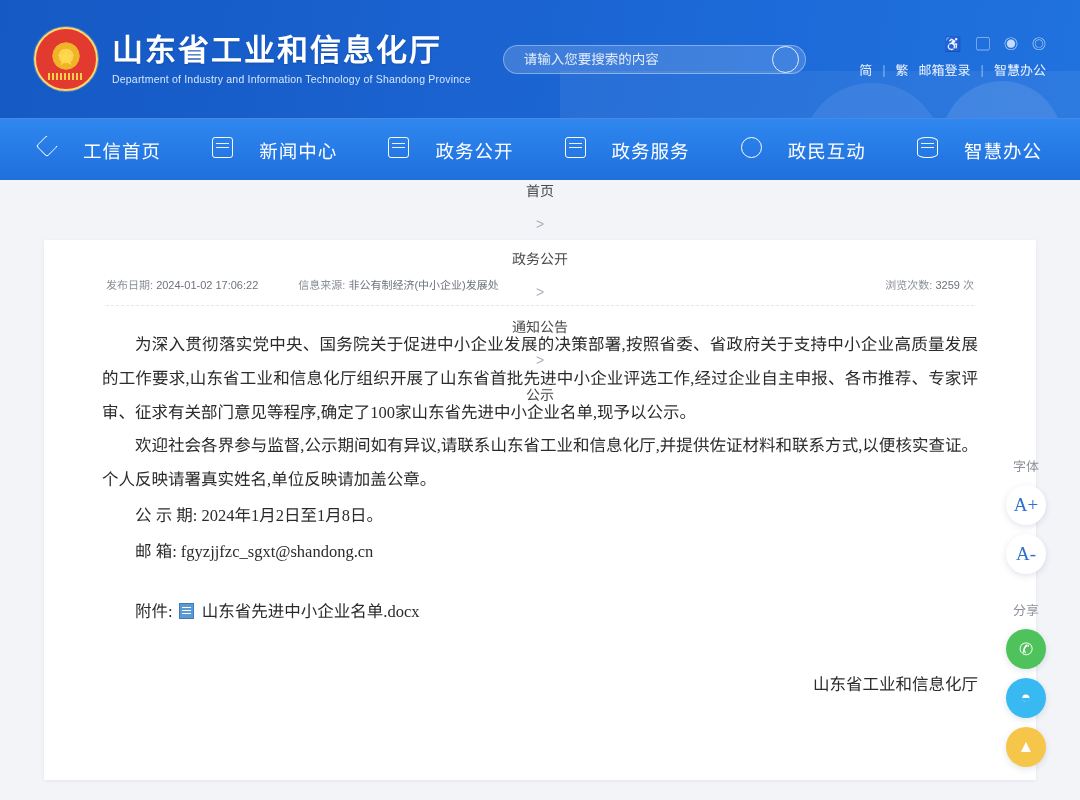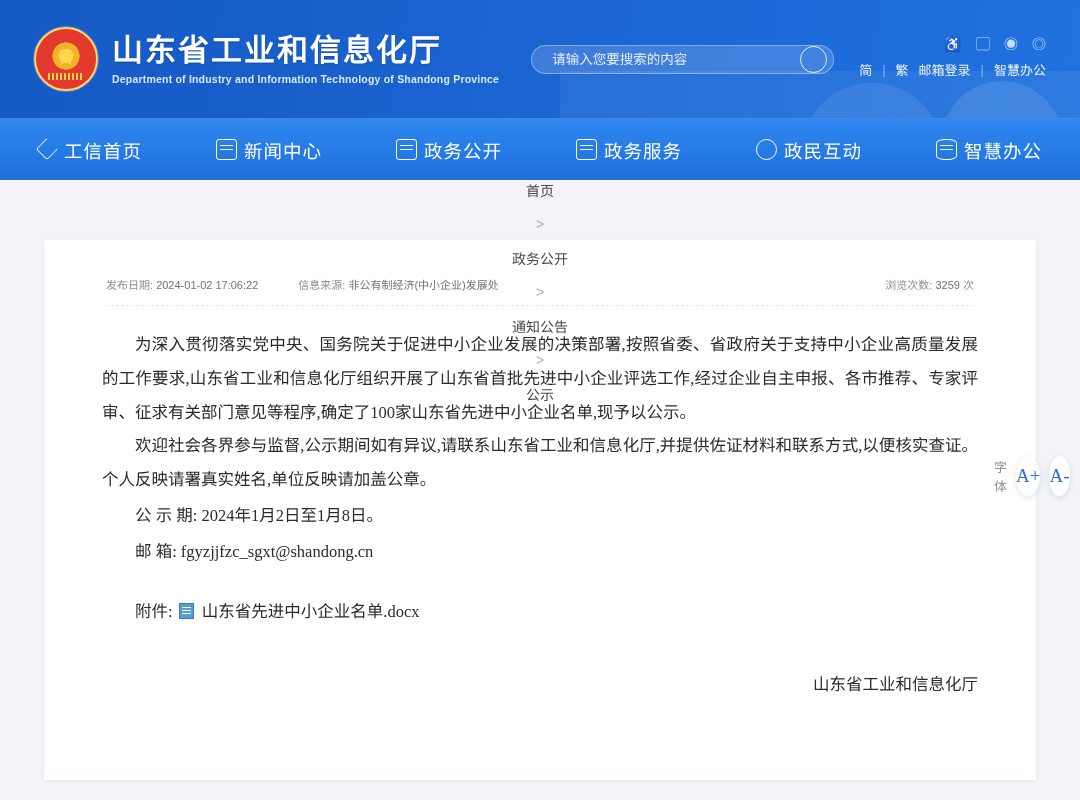--- a/index.html
+++ b/index.html
@@ -83,21 +83,20 @@
     letter-spacing: 2px;
     line-height: 1.15;
     text-shadow: 0 1px 2px rgba(0,0,0,.18);
     font-family: "Liberation Serif", serif;
   }
   .site-subtitle {
     margin-top: 4px;
     font-size: 10.5px;
     color: #d6e6ff;
     letter-spacing: .2px;
-    font-weight: bold;
   }
 
   .search-box {
     margin-left: 32px;
     width: 303px;
     height: 29px;
     border-radius: 19px;
     background: rgba(255,255,255,0.16);
     border: 1px solid rgba(255,255,255,0.35);
     display: flex;
@@ -156,22 +155,22 @@
     background: linear-gradient(180deg,#2f87ef 0%, #1f6fdd 100%);
     display: flex;
     align-items: center;
     justify-content: space-between;
     padding: 0 38px;
     box-sizing: border-box;
     border-top: 1px solid rgba(255,255,255,.18);
   }
   .nav-item {
     display: flex;
-    align-items: center;
-    gap: 7px;
+    align-items: flex-start;
+    gap: 26px;
     color: #fff;
     font-size: 18.5px;
     letter-spacing: 1px;
     cursor: pointer;
     font-family: "Liberation Sans", sans-serif;
   }
   .nav-ico {
     width: 19px; height: 19px;
     border: 1.6px solid #fff;
     border-radius: 3px;
@@ -284,21 +283,21 @@
     color: #2b2b2b;
   }
 
   
   .side-tools {
     position: absolute;
     right: 22px;
     top: 456px;
     width: 64px;
     display: flex;
-    flex-direction: row;
+    flex-direction: column;
     align-items: center;
     gap: 9px;
   }
   .tool-label {
     font-size: 13px;
     color: #8d929a;
     margin-bottom: 1px;
   }
   .tool-btn {
     width: 40px; height: 40px;

